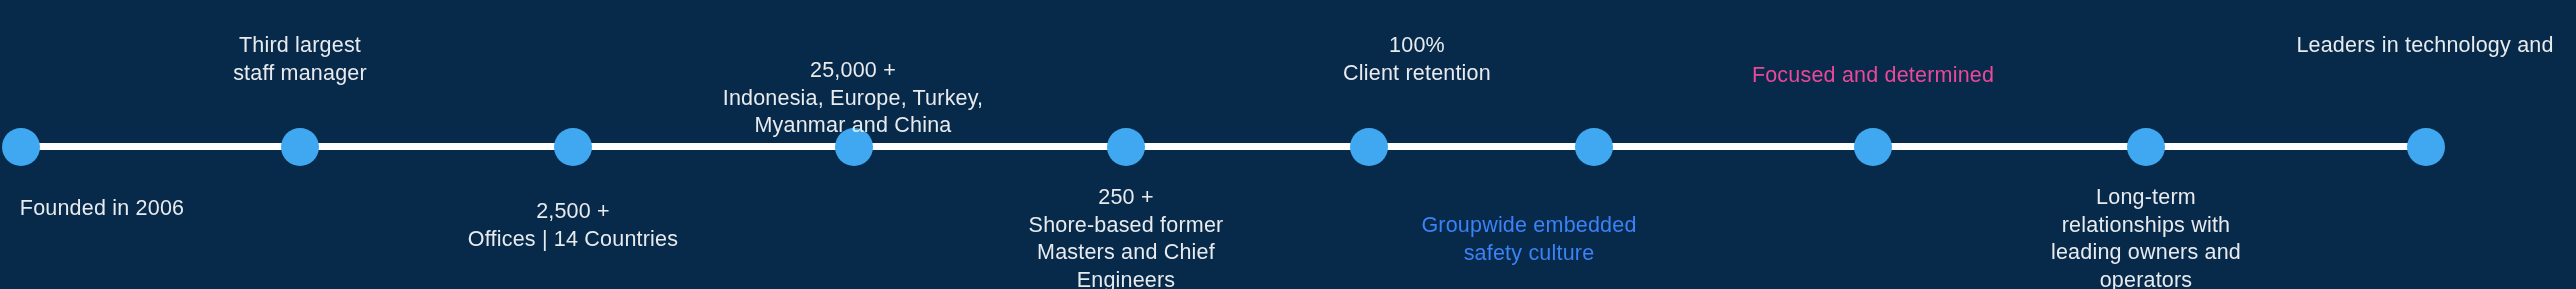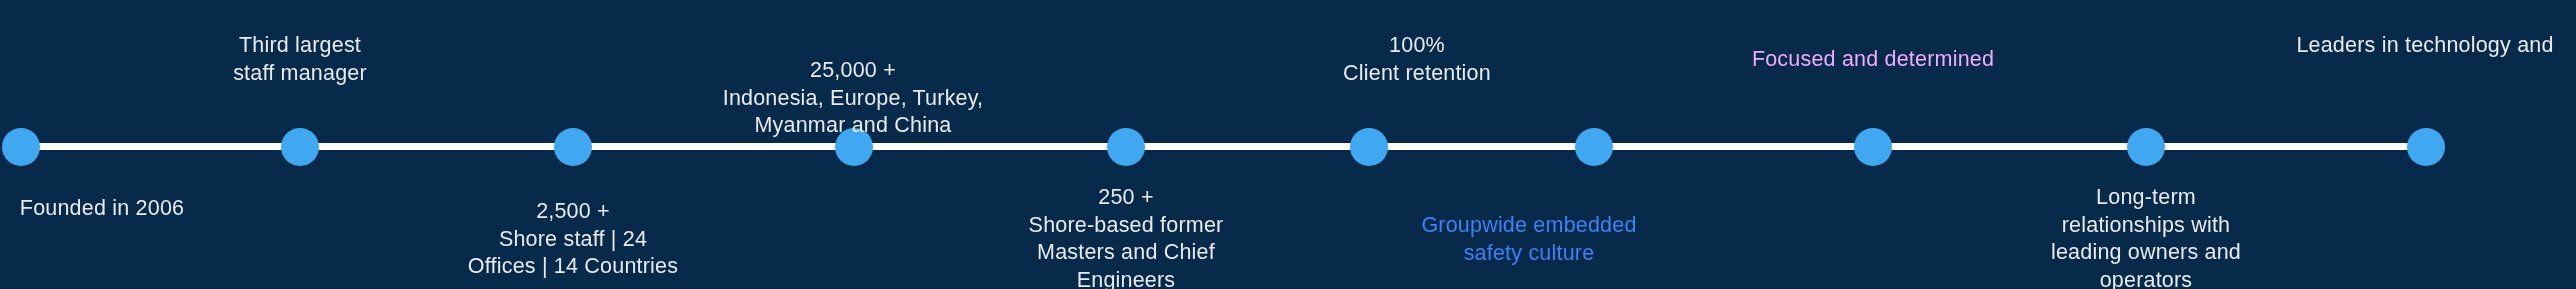--- a/index.html
+++ b/index.html
@@ -48,21 +48,20 @@
       <span class="label-line">Founded in 2006</span>
     </div>
     <div class="timeline-dot" style="background: rgb(63, 168, 240); width: 38px; height: 38px; left: 281px; top: 128px;"></div>
     <div class="milestone-label" style="left: 300px; top: 32px; color: rgb(232, 235, 238);">
       <span class="label-line">Third largest</span>
       <span class="label-line">staff manager</span>
     </div>
     <div class="timeline-dot" style="background: rgb(63, 168, 240); width: 38px; height: 38px; left: 554px; top: 128px;"></div>
     <div class="milestone-label" style="left: 573px; top: 198px; color: rgb(232, 235, 238); text-align: center;">
       <span class="label-line">2,500 +</span>
-      <span class="label-line">Shore staff | 24</span>
       <span class="label-line">Offices | 14 Countries</span>
     </div>
     <div class="timeline-dot" style="background: rgb(63, 168, 240); width: 38px; height: 38px; left: 835px; top: 128px;"></div>
     <div class="milestone-label" style="left: 853px; top: 21px; color: rgb(232, 235, 238); margin-top: 36px;">
       <span class="label-line">25,000 +</span>
       <span class="label-line">Indonesia, Europe, Turkey,</span>
       <span class="label-line">Myanmar and China</span>
     </div>
     <div class="timeline-dot" style="background: rgb(63, 168, 240); width: 38px; height: 38px; left: 1107px; top: 128px;"></div>
     <div class="milestone-label" style="left: 1126px; top: 184px; color: rgb(232, 235, 238);">
@@ -75,21 +74,21 @@
     <div class="milestone-label" style="left: 1369px; top: 32px; color: rgb(232, 235, 238); margin-left: 48px;">
       <span class="label-line">100%</span>
       <span class="label-line">Client retention</span>
     </div>
     <div class="timeline-dot" style="background: rgb(63, 168, 240); width: 38px; height: 38px; left: 1575px; top: 128px;"></div>
     <div class="milestone-label" style="left: 1529px; top: 212px; color: #3b82f6;">
       <span class="label-line">Groupwide embedded</span>
       <span class="label-line">safety culture</span>
     </div>
     <div class="timeline-dot" style="background: rgb(63, 168, 240); width: 38px; height: 38px; left: 1854px; top: 128px;"></div>
-    <div class="milestone-label" style="left: 1873px; top: 46px; color: #f0abfc;">
+    <div class="milestone-label" style="left: 1873px; top: 62px; color: #ec4899;">
       <span class="label-line">Focused and determined</span>
     </div>
     <div class="timeline-dot" style="background: rgb(63, 168, 240); width: 38px; height: 38px; left: 2127px; top: 128px;"></div>
     <div class="milestone-label" style="left: 2146px; top: 184px; color: rgb(232, 235, 238);">
       <span class="label-line">Long-term</span>
       <span class="label-line">relationships with</span>
       <span class="label-line">leading owners and</span>
       <span class="label-line">operators</span>
     </div>
     <div class="timeline-dot" style="background: rgb(63, 168, 240); width: 38px; height: 38px; left: 2407px; top: 128px;"></div>

